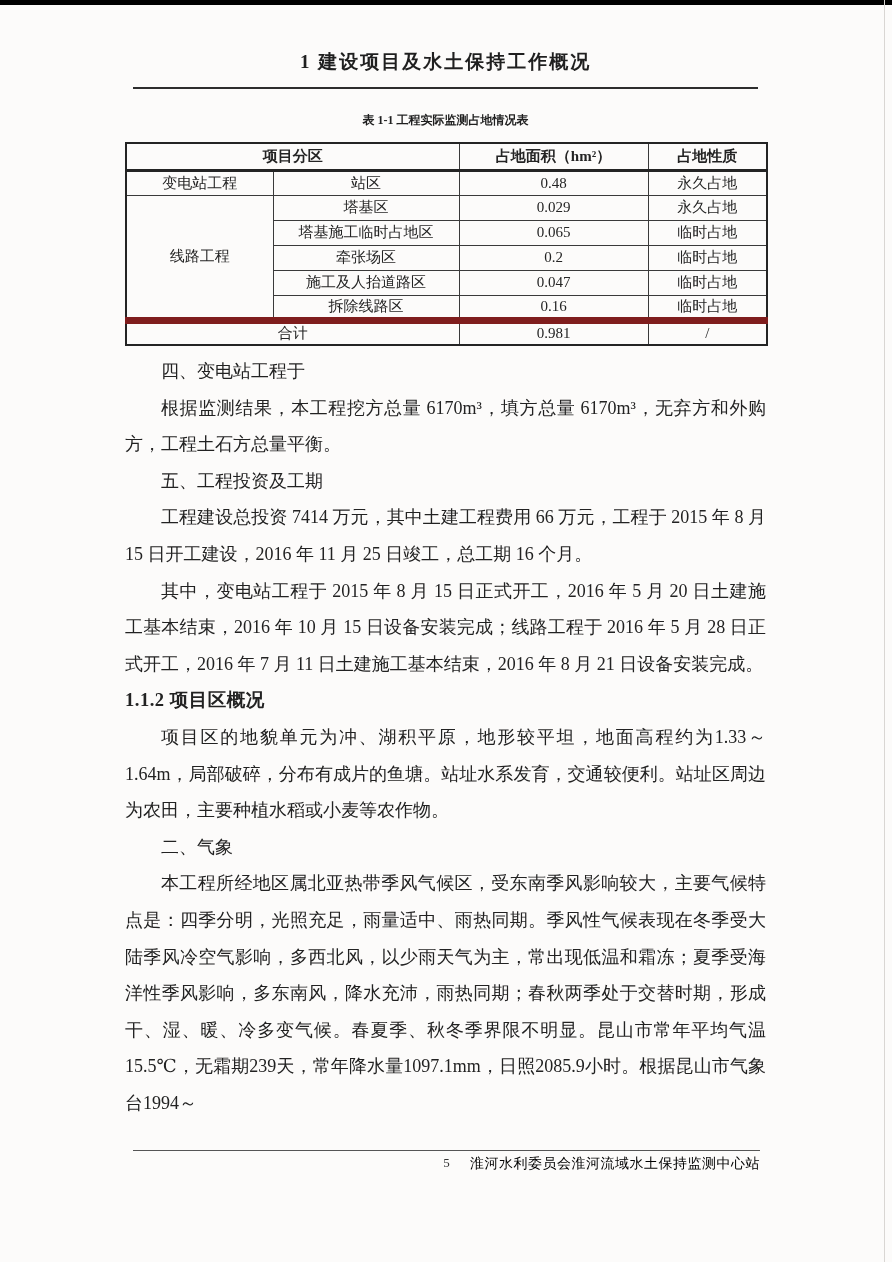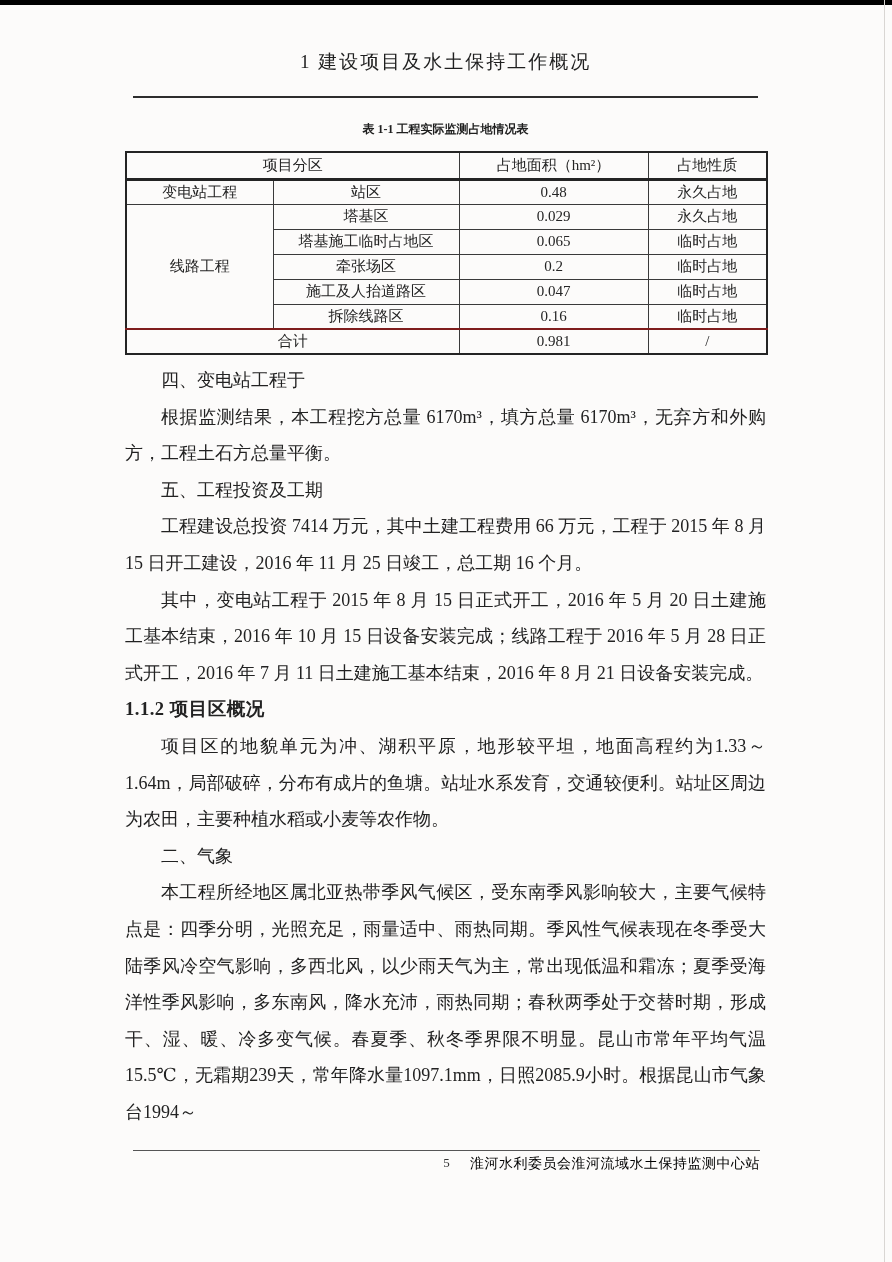--- a/index.html
+++ b/index.html
@@ -18,43 +18,43 @@
   .scan-edge-right {
     position:absolute; top:0; right:7px; width:1px; height:100%;
     background:#d9d6d3;
   }
   .page {
     position:absolute; left:125px; top:0; width:641px;
   }
   
   .chapter-header { margin-top:49px; padding:0 8px; }
   .chapter-title {
-    text-align:center; font-size:19px; font-weight:normal;
+    text-align:center; font-size:19px; font-weight:bold;
     letter-spacing:2px; line-height:26px;
-    padding-bottom:21px; border-bottom:2px solid #2d2d2d;
+    padding-bottom:12px; border-bottom:2px solid #2d2d2d;
   }
   
   .table-caption {
     margin-top:20px; text-align:center;
     font-size:12px; font-weight:bold; line-height:22px;
   }
   
   table.land-table {
     margin-top:11px; width:641px; table-layout:fixed;
     border-collapse:collapse; font-size:15px;
     border:2px solid #242424;
   }
   .land-table th, .land-table td {
     border:1px solid #3a3a3a; text-align:center;
     padding:0 2px; font-weight:normal; color:#242424;
   }
-  .land-table th { height:27px; font-weight:normal; }
+  .land-table th { height:27px; font-weight:bold; }
   .land-table td { height:25px; }
   .land-table thead tr { border-bottom:3px solid #242424; }
-  .land-table tr.total-row { border-top:2px solid #7f1d1d; }
+  .land-table tr.total-row { border-top:7px solid #7f1d1d; }
   .bold { font-weight:bold; }
   
   .body-text {
     margin-top:7px; font-size:18px; line-height:36.6px;
     text-align:justify; color:#222;
   }
   .blk { text-indent:2em; }
   .blk-heading {
     text-indent:0; font-weight:bold; font-size:18.5px;
     letter-spacing:0.5px;

